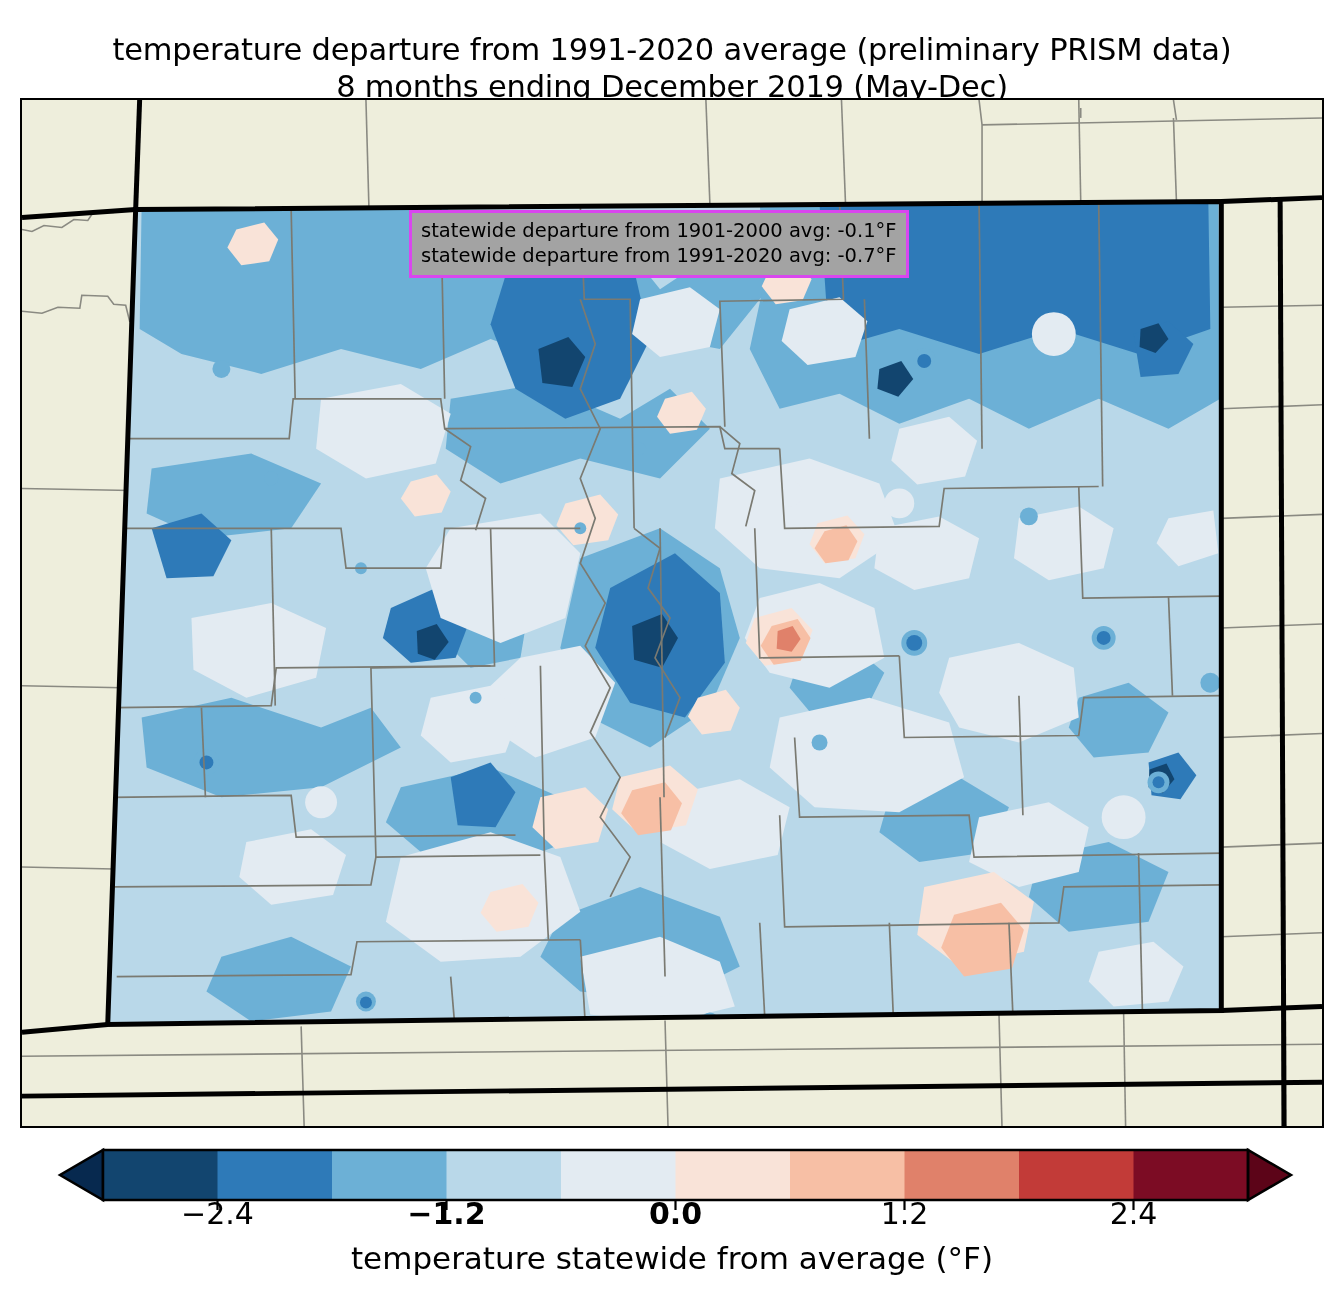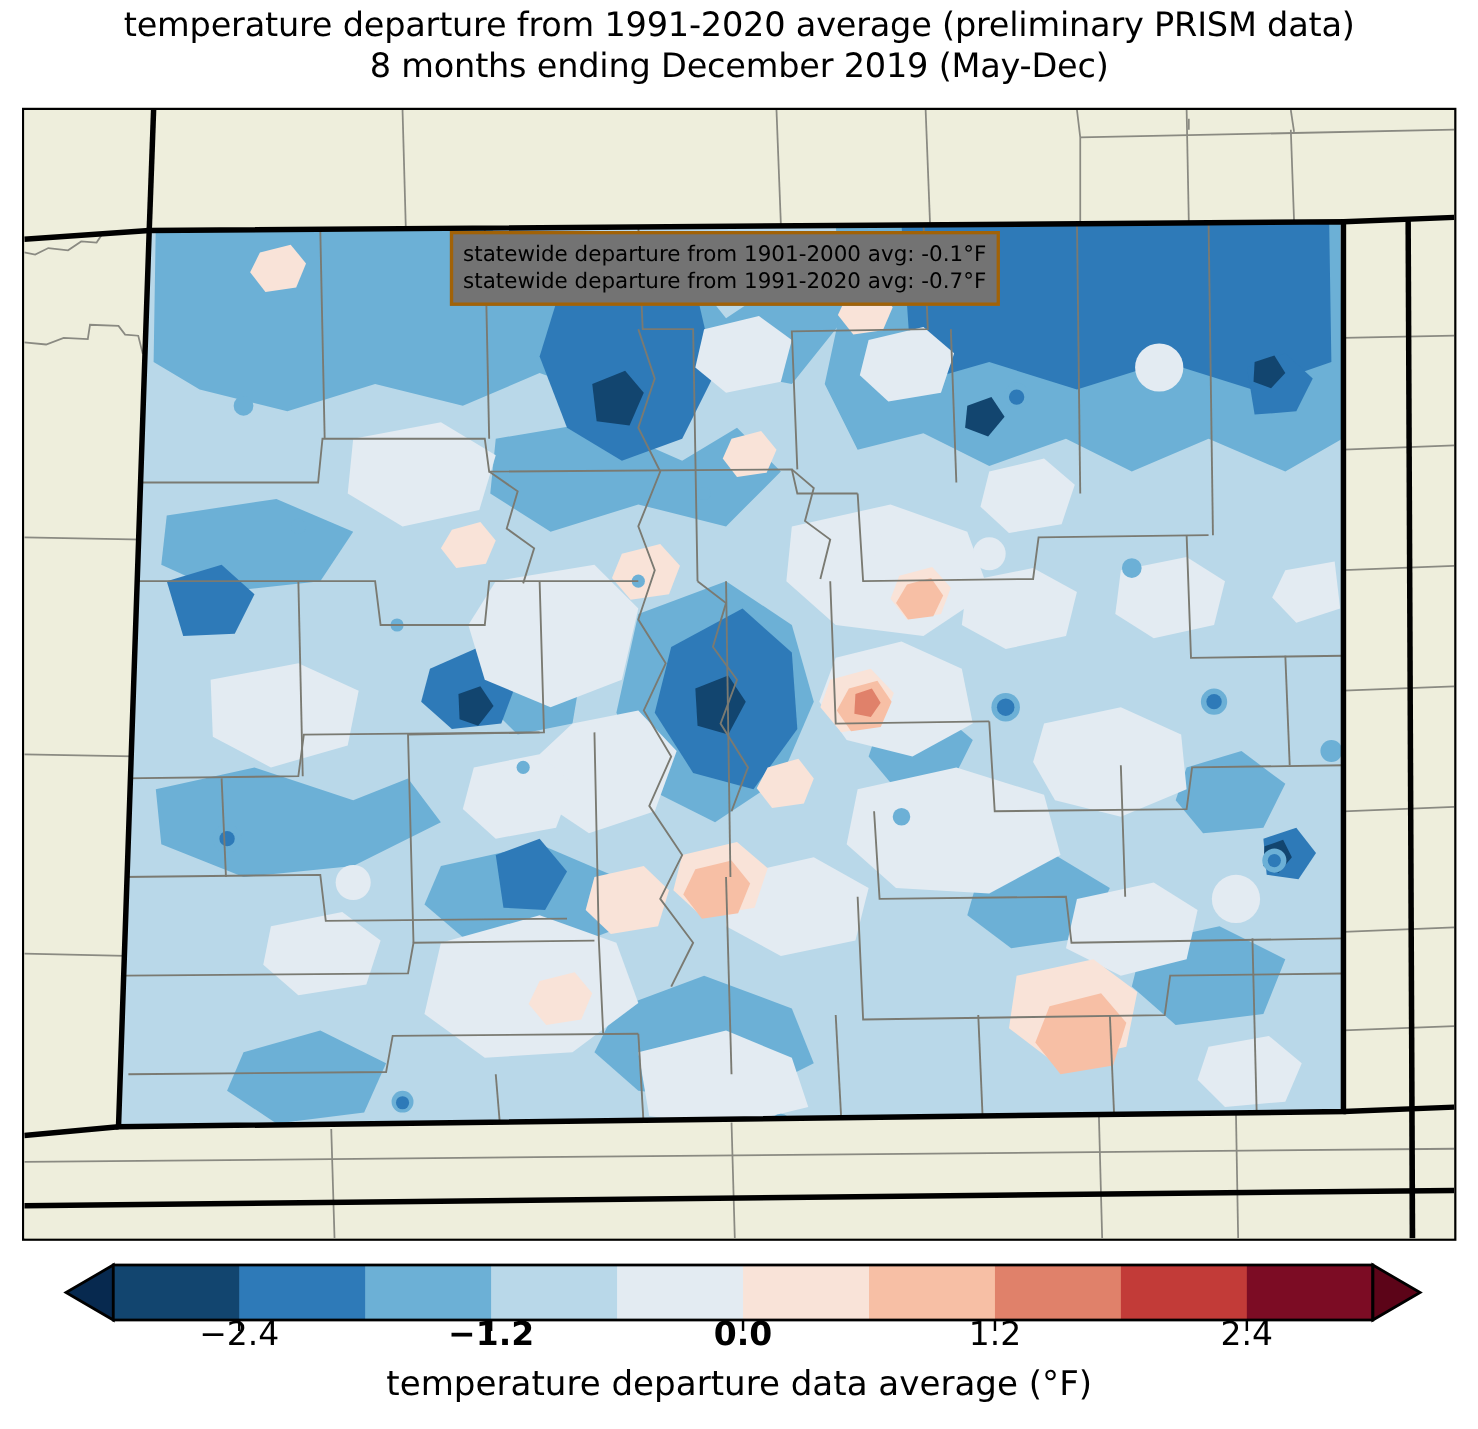--- a/index.html
+++ b/index.html
@@ -1,29 +1,29 @@
 <!DOCTYPE html>
 <html><head>
 <meta charset="utf-8">
 <style>
   html,body{margin:0;padding:0;background:#ffffff;}
   body{width:1344px;height:1299px;font-family:"DejaVu Sans","Liberation Sans",sans-serif;color:#000;overflow:hidden;}
   #page{position:relative;width:1344px;height:1299px;background:#fff;}
 
   
-  .title-block{position:absolute;left:0;top:6px;width:1344px;text-align:center;line-height:1.20;}
+  .title-block{position:absolute;left:0;top:32px;width:1344px;text-align:center;line-height:1.20;}
   .title-line{font-size:30.5px;letter-spacing:-0.2px;white-space:nowrap;}
 
   
   .map-frame{position:absolute;left:20px;top:98px;width:1304px;height:1030px;
              border:2.5px solid #000;box-sizing:border-box;background:#eeeedc;overflow:hidden;}
   .map-svg{position:absolute;left:0;top:0;width:100%;height:100%;display:block;}
 
   
-  .anno{position:absolute;background:#737373;border:3px solid #a16207;padding:5px 9px 6px 9px;
+  .anno{position:absolute;background:#a3a3a3;border:3px solid #d946ef;padding:5px 9px 6px 9px;
         line-height:1.30;font-size:19.5px;white-space:nowrap;}
   .stats-box{left:387px;top:110px;}
   .anno-line{display:block;}
 
   
   .cbar-wrap{position:absolute;left:0;top:1140px;width:1344px;height:160px;}
   .cbar-svg{position:absolute;left:0;top:0;}
   .cbar-ticklabels{position:absolute;left:0;top:1196px;width:1344px;height:40px;padding-left:33px;}
   .cbar-tick{position:absolute;font-size:30px;text-align:center;width:160px;transform:translateX(-80px);}
   .cbar-axislabel{position:absolute;left:0;top:1240px;width:1344px;text-align:center;font-size:31px;}
@@ -329,15 +329,15 @@
 </div>
 
 <div class="cbar-ticklabels">
       <div class="cbar-tick" style="left: 217.5px;">−2.4</div>
       <div class="cbar-tick" style="left: 446.5px; font-weight: bold;">−1.2</div>
       <div class="cbar-tick" style="left: 675.5px; font-weight: bold;">0.0</div>
       <div class="cbar-tick" style="left: 904.5px;">1.2</div>
       <div class="cbar-tick" style="left: 1133.5px;">2.4</div>
     </div>
 
-<div class="cbar-axislabel">temperature departure data average (°F)</div>
+<div class="cbar-axislabel">temperature statewide from average (°F)</div>
 
 </div>
 
 </body></html>

